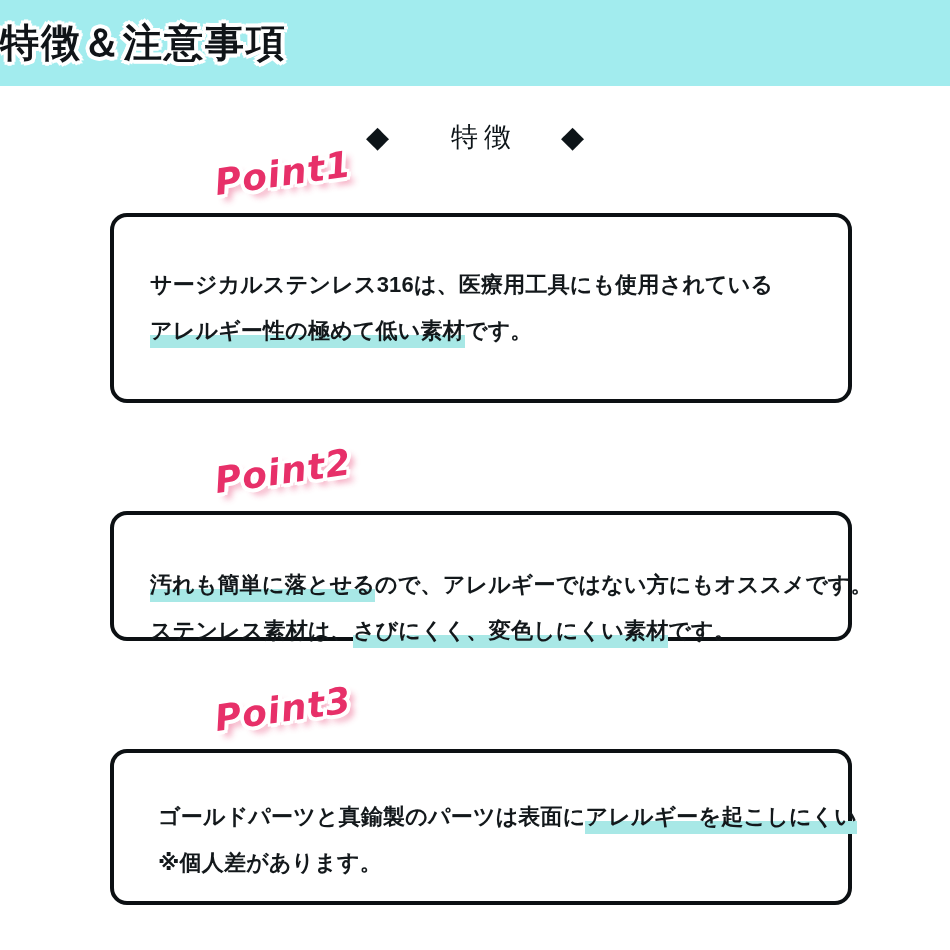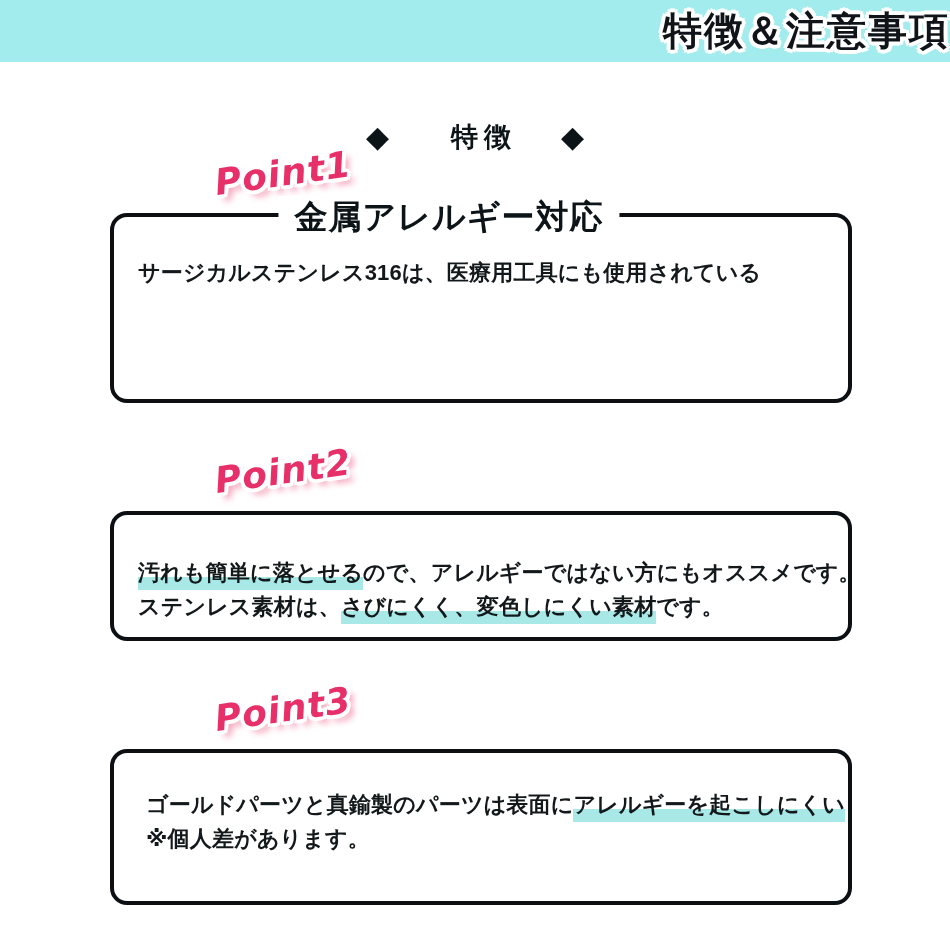--- a/index.html
+++ b/index.html
@@ -5,38 +5,38 @@
   html,body{margin:0;padding:0;}
   body{
     width:950px;height:950px;background:#ffffff;
     font-family:"Liberation Sans","DejaVu Sans",sans-serif;
     -webkit-font-smoothing:antialiased;
   }
   .page{position:relative;width:950px;height:950px;overflow:hidden;background:#ffffff;}
 
   
   .header{
-    position:absolute;top:0;left:0;width:950px;height:62px;
-    background:#a2ecee;display:flex;align-items:center;justify-content:flex-end;
+    position:absolute;top:0;left:0;width:950px;height:86px;
+    background:#a2ecee;display:flex;align-items:center;justify-content:flex-start;
   }
   .header-title{
     margin:0;font-size:39px;font-weight:700;color:#101418;letter-spacing:2px;
     text-shadow:
       -3px -3px 0 #fff, 3px -3px 0 #fff, -3px 3px 0 #fff, 3px 3px 0 #fff,
       -4px 0 0 #fff, 4px 0 0 #fff, 0 -4px 0 #fff, 0 4px 0 #fff;
   }
 
   
   .section-heading{
     position:absolute;top:111px;left:0;width:950px;height:52px;
     display:flex;align-items:center;justify-content:center;gap:44px;
     color:#0d1418;
   }
   .section-heading .diamond{font-size:30px;line-height:1;}
-  .section-heading .section-label{font-size:27px;font-weight:700;letter-spacing:6px;margin-left:18px;}
+  .section-heading .section-label{font-size:27px;font-weight:400;letter-spacing:6px;margin-left:18px;}
 
   
   .point-card{
     position:absolute;left:110px;width:742px;box-sizing:border-box;
     border:4px solid #0c1013;border-radius:17px;background:#ffffff;
   }
   .card1{top:213px;height:190px;}
   .card2{top:511px;height:130px;}
   .card3{top:749px;height:156px;}
 
@@ -57,21 +57,21 @@
       -4px 0 0 #fff, 4px 0 0 #fff, 0 -4px 0 #fff, 0 4px 0 #fff,
       6px 7px 6px rgba(231,48,105,0.45);
   }
 
   .card-body{padding:0 8px 0 22px;}
   .card1 .card-body{padding-top:38px;}
   .card2 .card-body{padding-top:40px;}
   .card3 .card-body{padding-top:34px;padding-left:30px;}
 
   .line{
-    margin:2px;font-size:22px;line-height:32px;font-weight:700;
+    margin:14px;font-size:22px;line-height:32px;font-weight:700;
     color:#13181b;white-space:nowrap;letter-spacing:0.2px;
   }
   .hl{
     background-image:linear-gradient(to top,#a8e8e6 13px,transparent 13px);
     padding-bottom:5px;
   }
 </style>
 </head>
 <body>
 
@@ -82,23 +82,23 @@
   </header>
 
   <div class="section-heading">
     <span class="diamond">◆</span>
     <span class="section-label">特徴</span>
     <span class="diamond">◆</span>
   </div>
 
   <section class="point-card card1">
     <span class="badge">Point1</span>
-    <h2 class="card-title">金属アレルギー対応</h2>
     <div class="card-body">
       <p class="line"><span>サージカルステンレス316は、医療用工具にも使用されている</span></p>
+      <p class="line"><span class="hl">アレルギー性の極めて低い素材</span><span>です。</span></p>
     </div>
   </section>
 
   <section class="point-card card2">
     <span class="badge">Point2</span>
     <div class="card-body">
       <p class="line"><span class="hl">汚れも簡単に落とせる</span><span>ので、アレルギーではない方にもオススメです。</span></p>
       <p class="line"><span>ステンレス素材は、</span><span class="hl">さびにくく、変色しにくい素材</span><span>です。</span></p>
     </div>
   </section>

